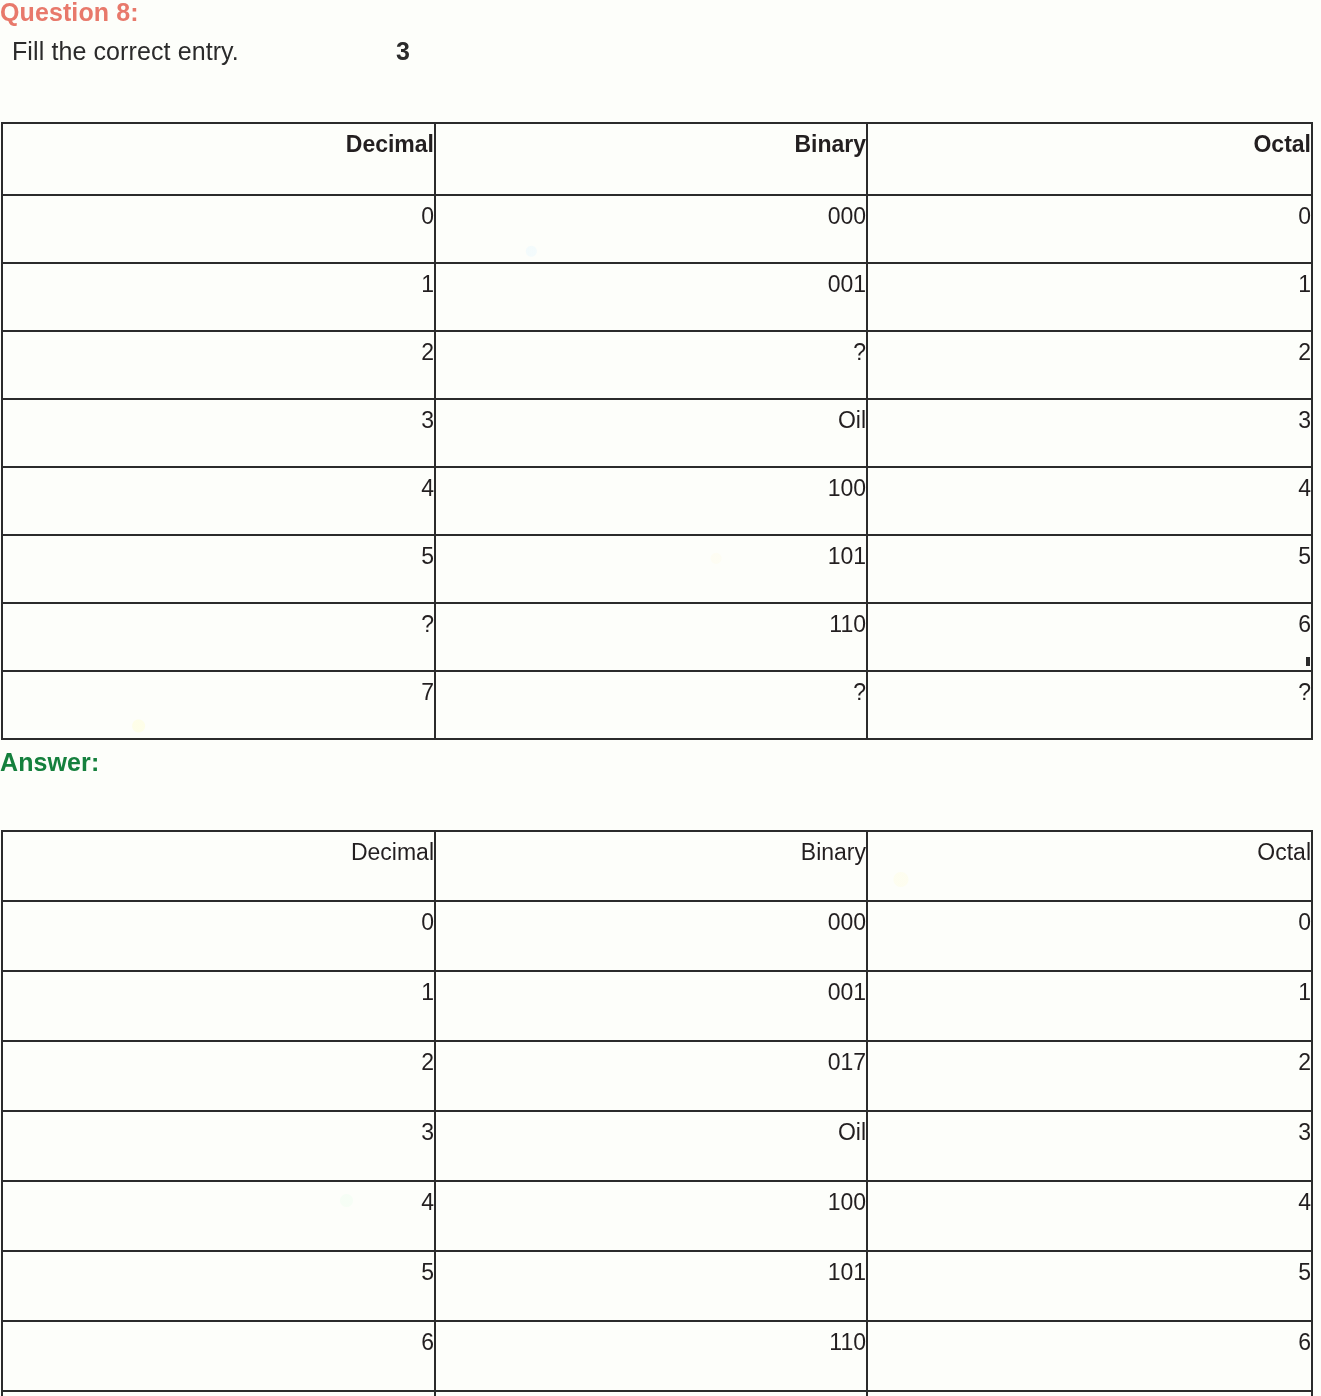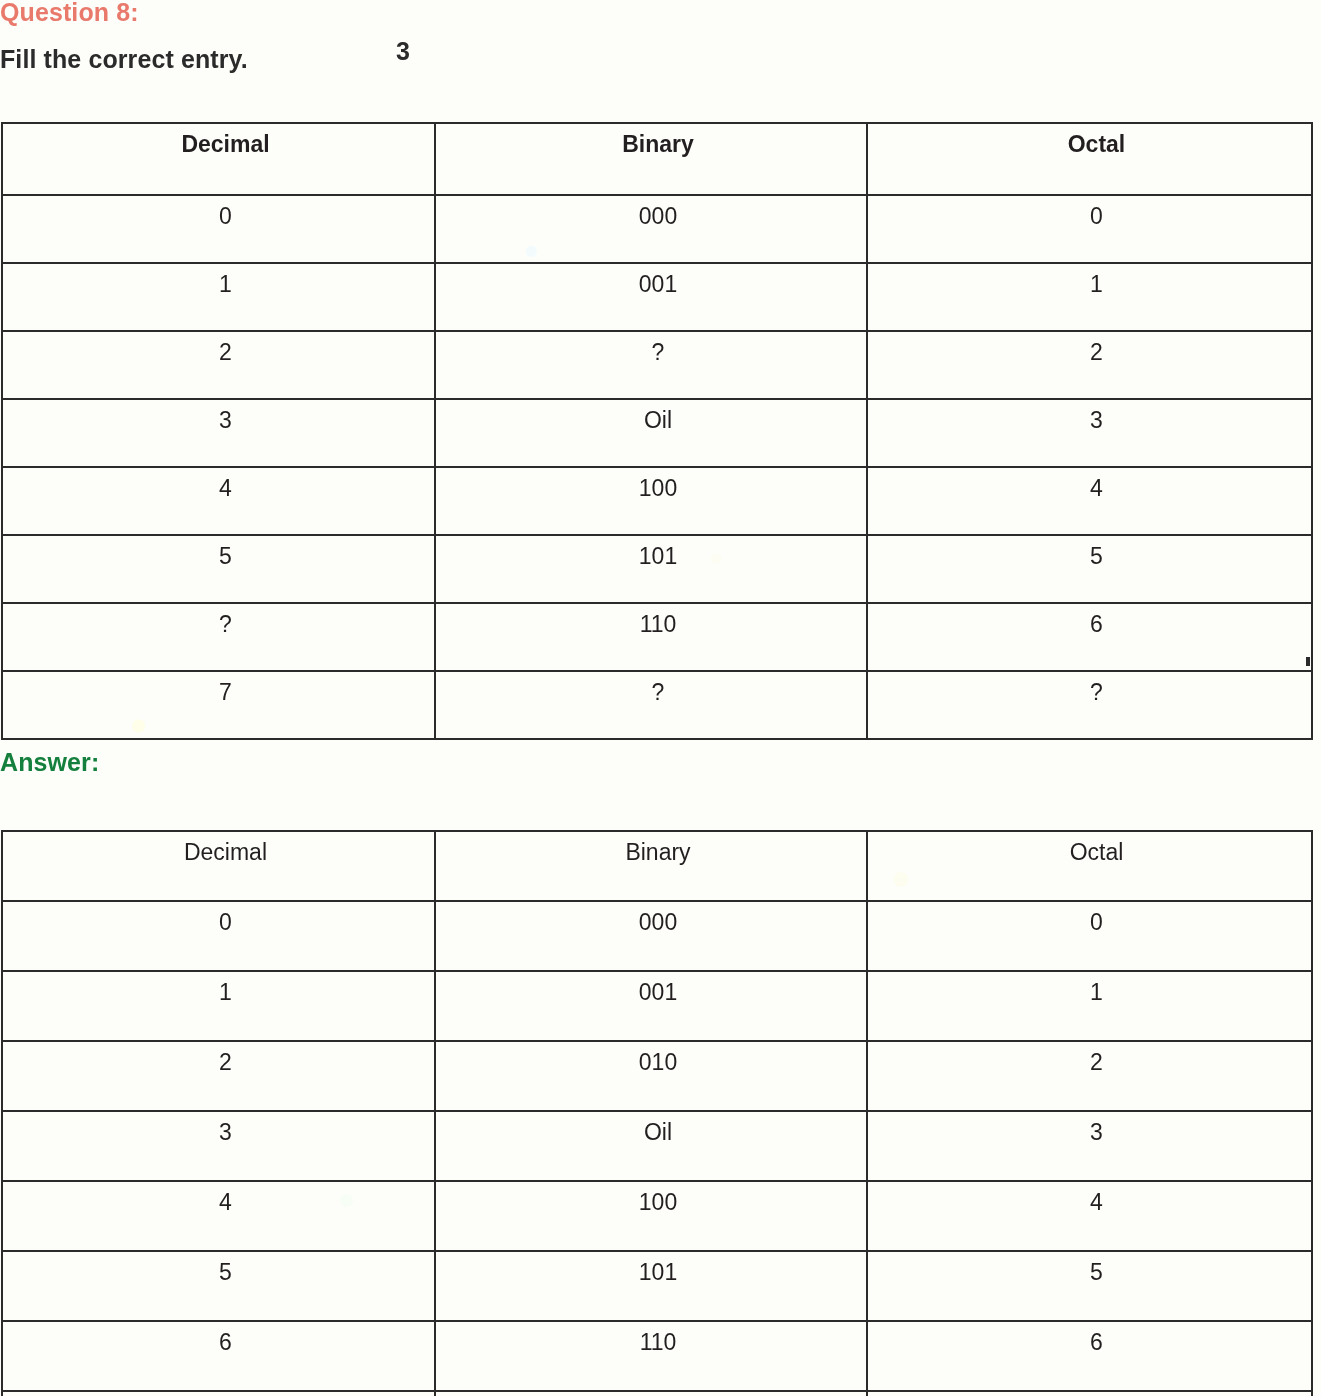--- a/index.html
+++ b/index.html
@@ -39,26 +39,27 @@
   .q-prompt-row {
     position: absolute;
     left: 0px;
     top: 37px;
     width: 700px;
     height: 34px;
   }
   .q-prompt {
     position: absolute;
     left: 0px;
-    top: 8px;
+    top: 0px;
     font-size: 25px;
-    font-weight: bold;
+    font-weight: normal;
     color: #2b2b2b;
     letter-spacing: 0.1px;
     white-space: nowrap;
+    padding-left: 12px;
   }
   .q-marks {
     position: absolute;
     left: 396px;
     top: 0px;
     font-size: 25px;
     font-weight: bold;
     color: #2b2b2b;
     white-space: nowrap;
   }
@@ -80,21 +81,21 @@
     position: absolute;
     border-collapse: collapse;
     table-layout: fixed;
     border-spacing: 0;
     background: transparent;
   }
   .tbl td, .tbl th {
     border: 1px solid #2f2f2f;
     padding: 8px 0 0 14px;
     vertical-align: top;
-    text-align: center;
+    text-align: right;
     font-weight: normal;
     background: transparent;
     line-height: 1.05;
   }
 
   
   #table-question {
     left: 1px;
     top: 122px;
     width: 1310px;
@@ -256,21 +257,21 @@
         <td>000</td>
         <td>0</td>
       </tr>
       <tr>
         <td>1</td>
         <td>001</td>
         <td>1</td>
       </tr>
       <tr>
         <td>2</td>
-        <td>010</td>
+        <td>017</td>
         <td>2</td>
       </tr>
       <tr>
         <td>3</td>
         <td>Oil</td>
         <td>3</td>
       </tr>
       <tr>
         <td>4</td>
         <td>100</td>

